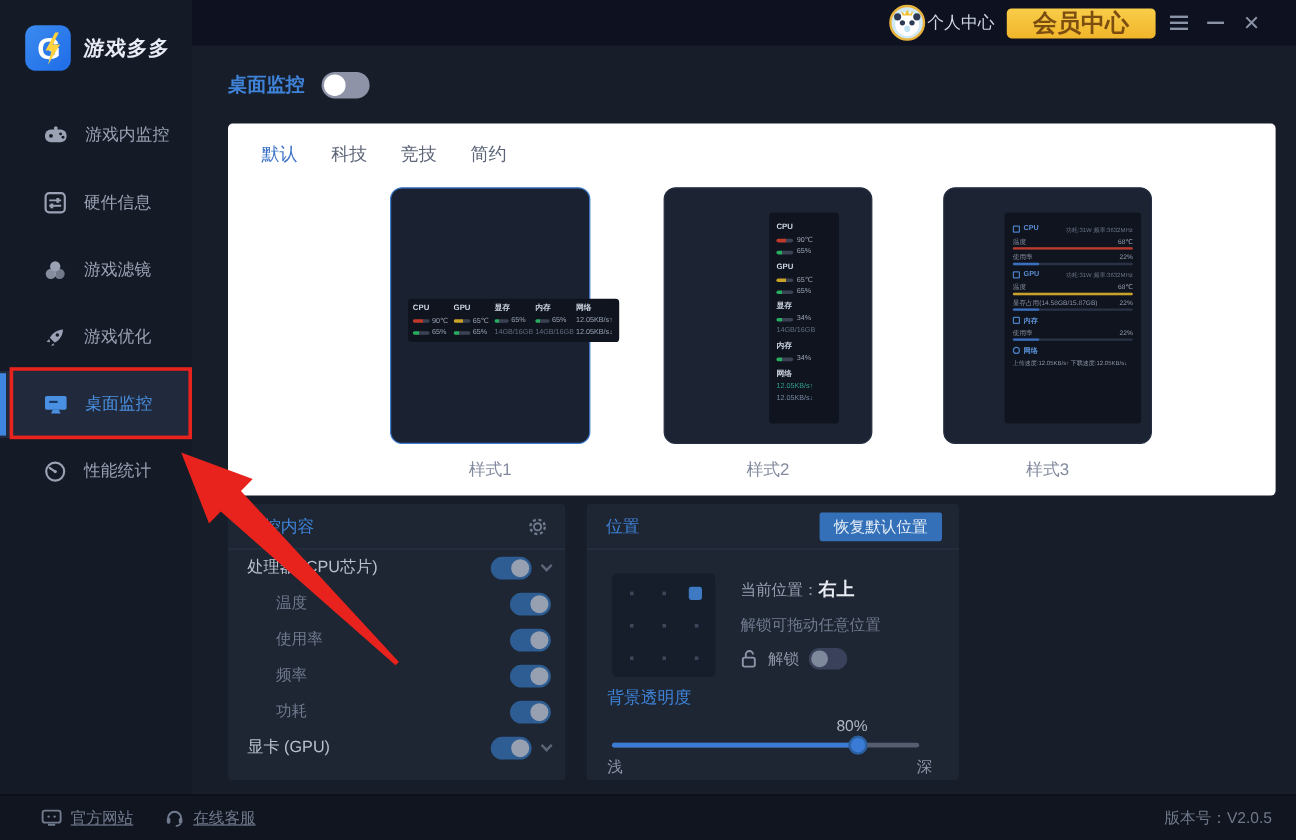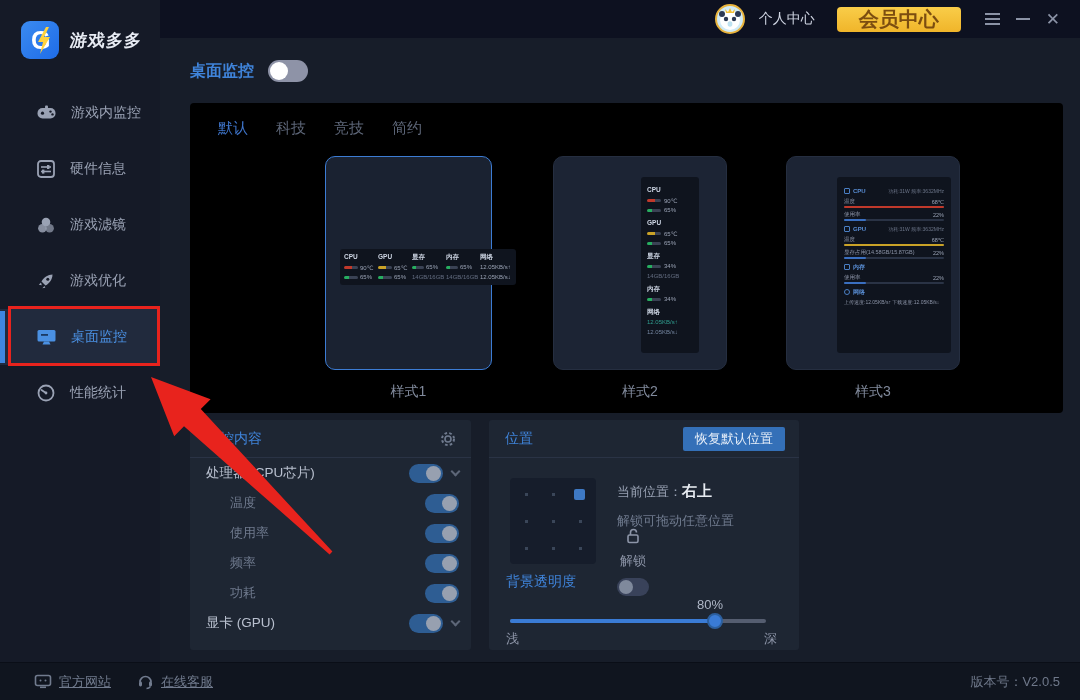--- a/index.html
+++ b/index.html
@@ -2,21 +2,21 @@
 <html><head>
 <meta charset="utf-8">
 <style>
   * { margin:0; padding:0; box-sizing:border-box; }
   html,body { width:1080px; height:700px; background:#0d1120; }
   body { font-family:"Liberation Sans","DejaVu Sans",sans-serif; color:#aab2c2; overflow:hidden; }
   .app { position:relative; width:1080px; height:700px; background:#171d29; overflow:hidden; }
 
   
   .titlebar { position:absolute; left:160px; top:0; width:920px; height:38px; background:#0d1120;
-              display:flex; align-items:center; justify-content:flex-end; gap:14px; padding-right:20px; }
+              display:flex; align-items:center; justify-content:flex-end; gap:2px; padding-right:30px; }
   .avatar { width:30px; height:30px; border-radius:50%; border:2px solid #e8b33c; background:#cfeaf6;
             position:relative; overflow:hidden; flex:0 0 auto; }
   .user-center { font-size:14px; color:#cfd5e2; }
   .vip-btn { height:25px; padding:0 22px; border-radius:4px; background:linear-gradient(#f9cd49,#f0b52a);
              color:#7c4d10; font-size:20px; font-weight:bold; display:flex; align-items:center; margin-left:8px; }
   .win-icons { display:flex; align-items:center; gap:16px; margin-left:10px; color:#8b93a6; }
   .hamburger { display:flex; flex-direction:column; gap:3px; }
   .hamburger i { display:block; width:15px; height:2px; background:#8b93a6; }
   .min-bar { display:block; width:14px; height:2px; background:#8b93a6; }
   .close-x { font-size:17px; color:#8b93a6; line-height:1; }
@@ -32,21 +32,21 @@
   .side-item.active { background:#212a3d; color:#4a90e2; }
   .side-item.active::before { content:""; position:absolute; left:0; top:2px; bottom:2px; width:5px; background:#3f86e0; }
 
   
   .main { position:absolute; left:160px; top:38px; width:920px; height:624px; background:#171d29; }
   .page-head { position:absolute; left:30px; top:22px; display:flex; align-items:center; gap:14px; }
   .page-title { color:#3f83d9; font-size:16px; font-weight:bold; }
   .toggle-big { width:40px; height:22px; border-radius:11px; background:#8e93a7; position:relative; }
   .toggle-big i { position:absolute; left:2px; top:2px; width:18px; height:18px; border-radius:50%; background:#ffffff; }
 
-  .styles-panel { position:absolute; left:30px; top:65px; width:873px; height:310px; background:#000000; border-radius:4px; }
+  .styles-panel { position:absolute; left:30px; top:65px; width:873px; height:310px; background:#ffffff; border-radius:4px; }
   .tabs { display:flex; gap:28px; padding:16px 0 0 28px; }
   .tab { font-size:15px; color:#5d6678; }
   .tab.active { color:#3e74c9; }
 
   .card-wrap { position:absolute; top:53px; width:214px;padding-left:40px; }
   .card { height:214px; border-radius:10px; background:#1c2434; border:1px solid #252e40; position:relative; }
   .card.selected { background:#1a2231; border:1px solid #3c7cd4; }
   .card-label { margin-top:13px; text-align:center; font-size:14px; color:#818a9c; }
 
   
@@ -104,21 +104,21 @@
 
   .p-position { left:329px; width:310px; }
   .reset-btn { height:24px; padding:0 12px; background:#3470b8; border-radius:2px; color:#e6eef8; font-size:13px;
                display:flex; align-items:center;margin-left:15px; }
   .grid-box { position:absolute; left:21px; top:58px; width:86px; height:86px; background:#161d2b; border-radius:4px; }
   .gdot { position:absolute; width:3px; height:3px; background:#3a4659; }
   .gsel { position:absolute; width:11px; height:11px; background:#3e79c4; border-radius:2px; }
   .pos-line1 { position:absolute; left:128px; top:62px; font-size:13px; color:#98a1b3; }
   .pos-line1 b { color:#e8ecf2; font-size:15px; font-weight:bold; }
   .pos-hint { position:absolute; left:128px; top:92px; font-size:13px; color:#6f7a8e; }
-  .unlock-row { position:absolute; left:128px; top:108px; display:flex; align-items:center; gap:8px;flex-direction:column; }
+  .unlock-row { position:absolute; left:128px; top:120px; display:flex; align-items:center; gap:8px; }
   .unlock-lbl { font-size:13px; color:#8d95a8; }
   .toggle-off { width:32px; height:18px; border-radius:9px; background:#39425a; position:relative; }
   .toggle-off i { position:absolute; left:2px; top:2px; width:14px; height:14px; border-radius:50%; background:#7f899c; }
   .opacity-lbl { position:absolute; left:17px; top:153px; font-size:14px; color:#3f83d9; }
   .opacity-val { position:absolute; left:208px; top:177px; font-size:13px; color:#aeb6c6; }
   .slider { position:absolute; left:21px; top:199px; width:256px; height:4px; border-radius:2px; background:#555d70; }
   .slider .fill { position:absolute; left:0; top:0; bottom:0; width:80%; background:#3a7bd5; border-radius:2px; }
   .slider .thumb { position:absolute; left:calc(80% - 8px); top:-6px; width:16px; height:16px; border-radius:50%;
                    background:#3a7bd5; border:2px solid #2c5f9e; }
   .range-min { position:absolute; left:17px; top:210px; font-size:13px; color:#8d95a8; }

